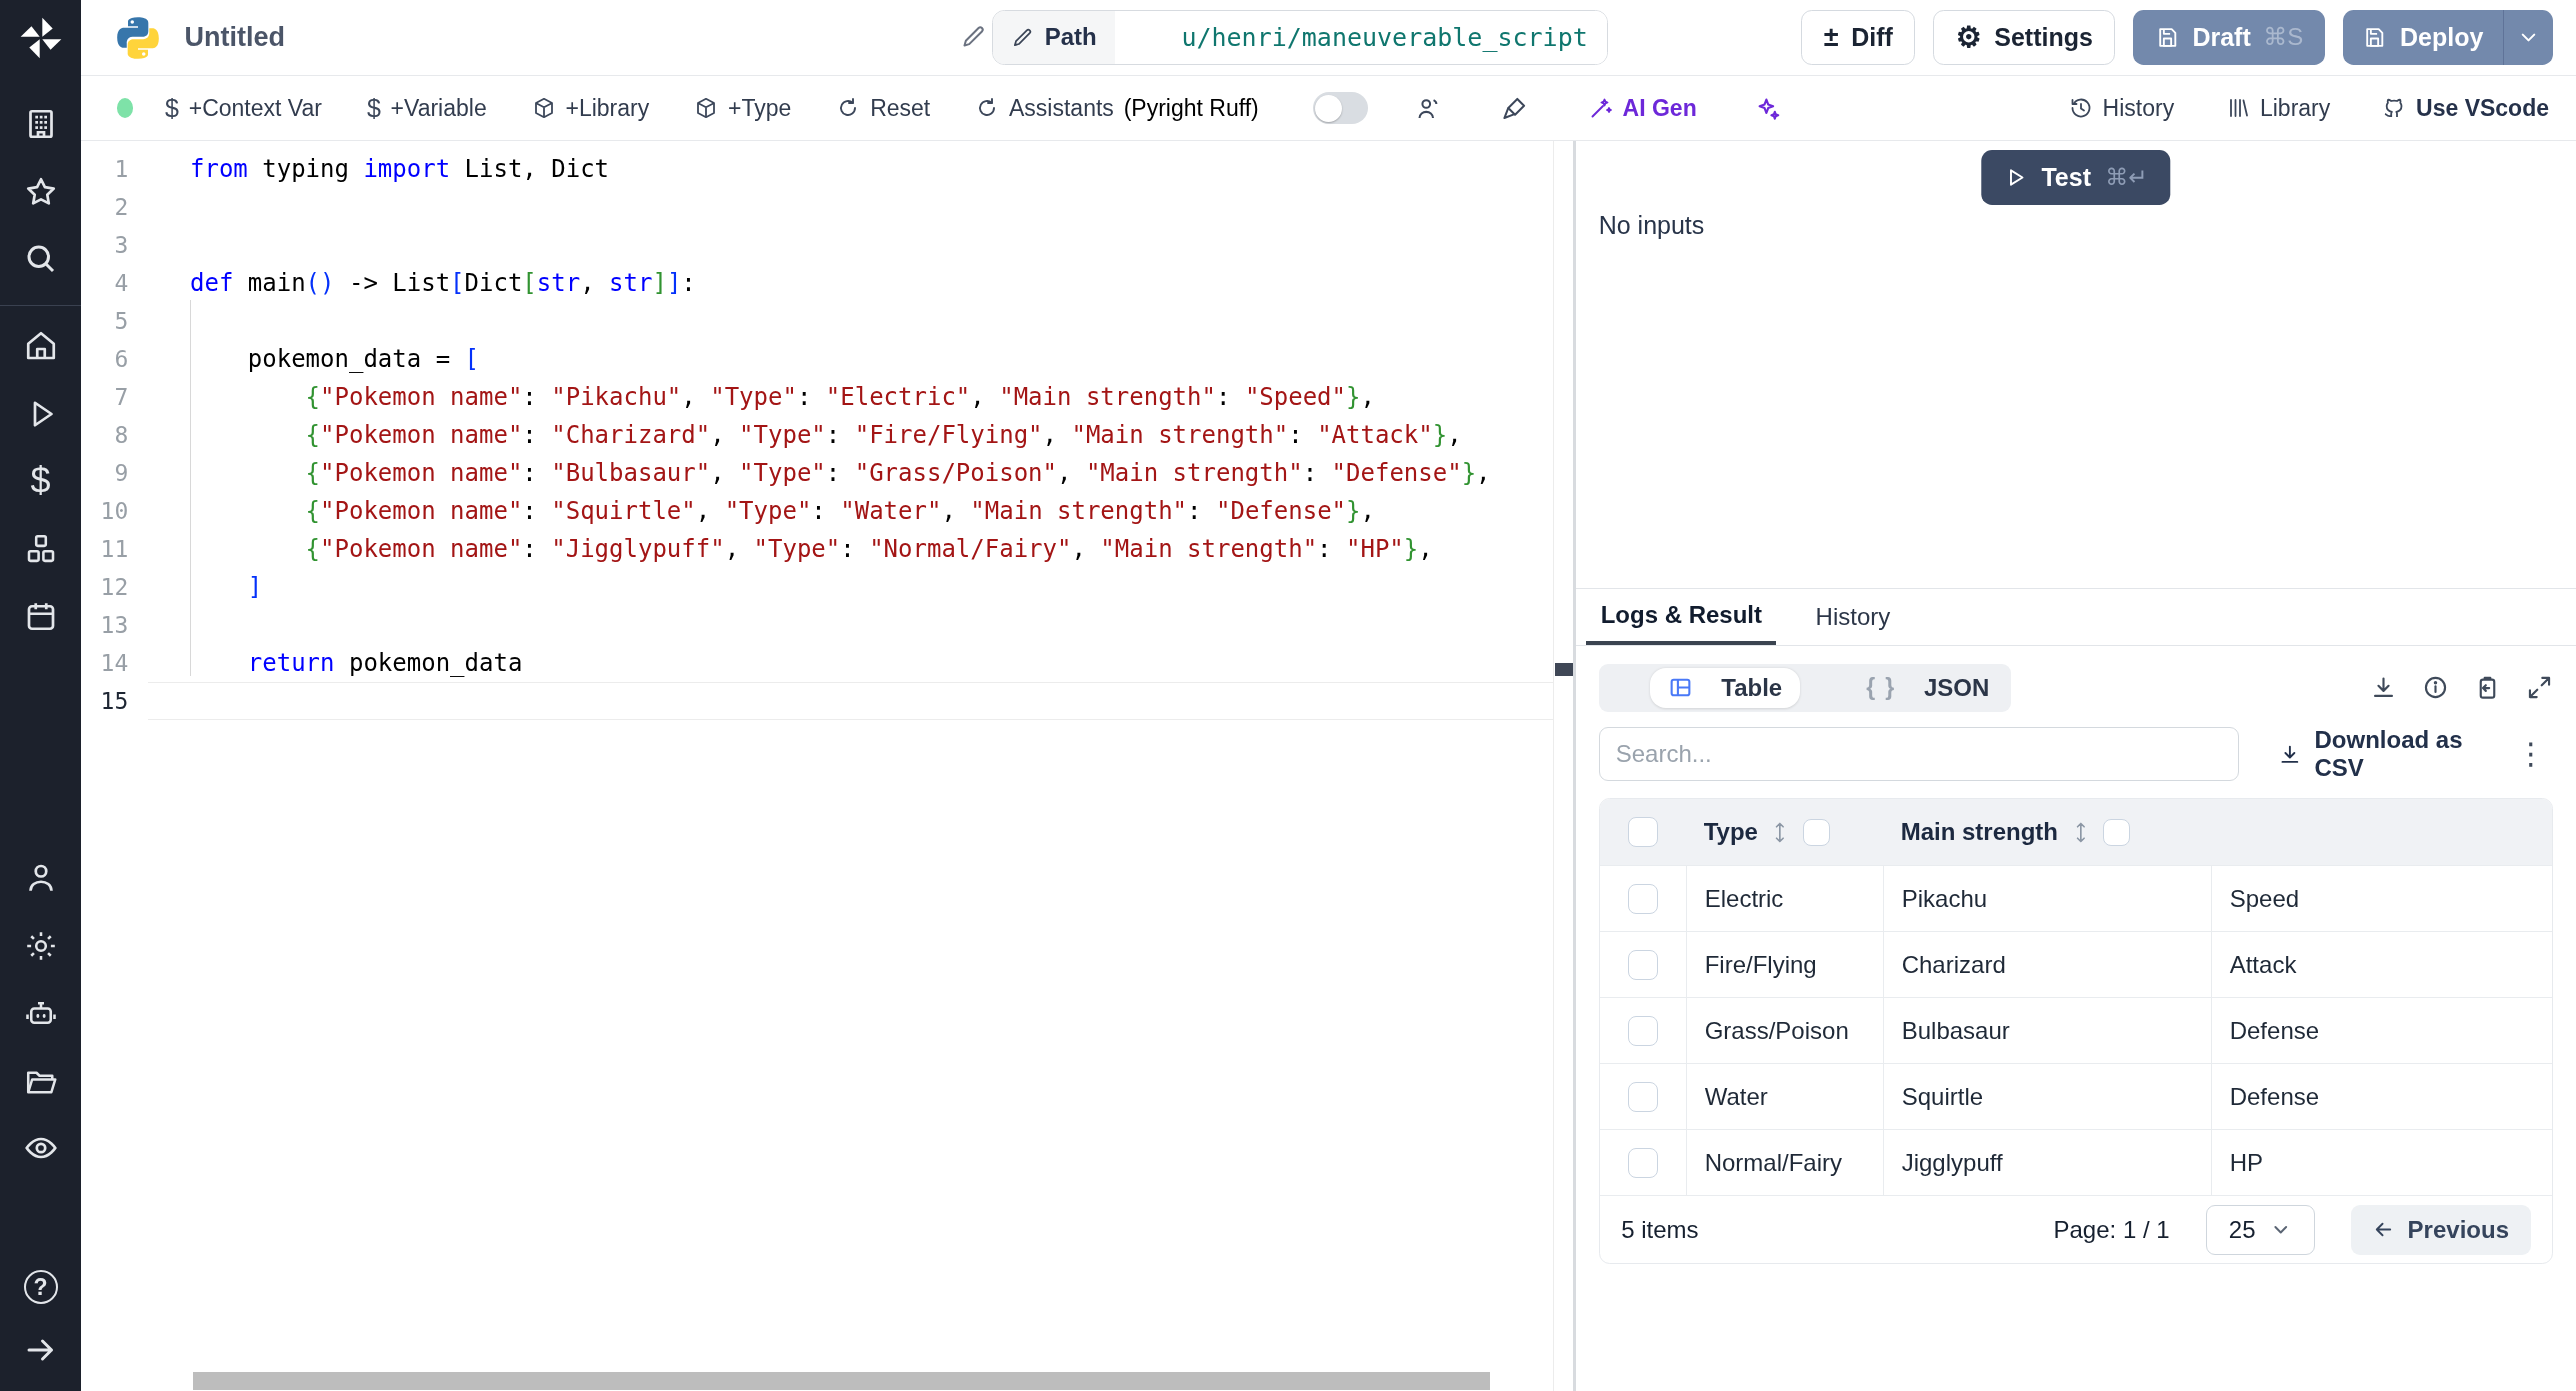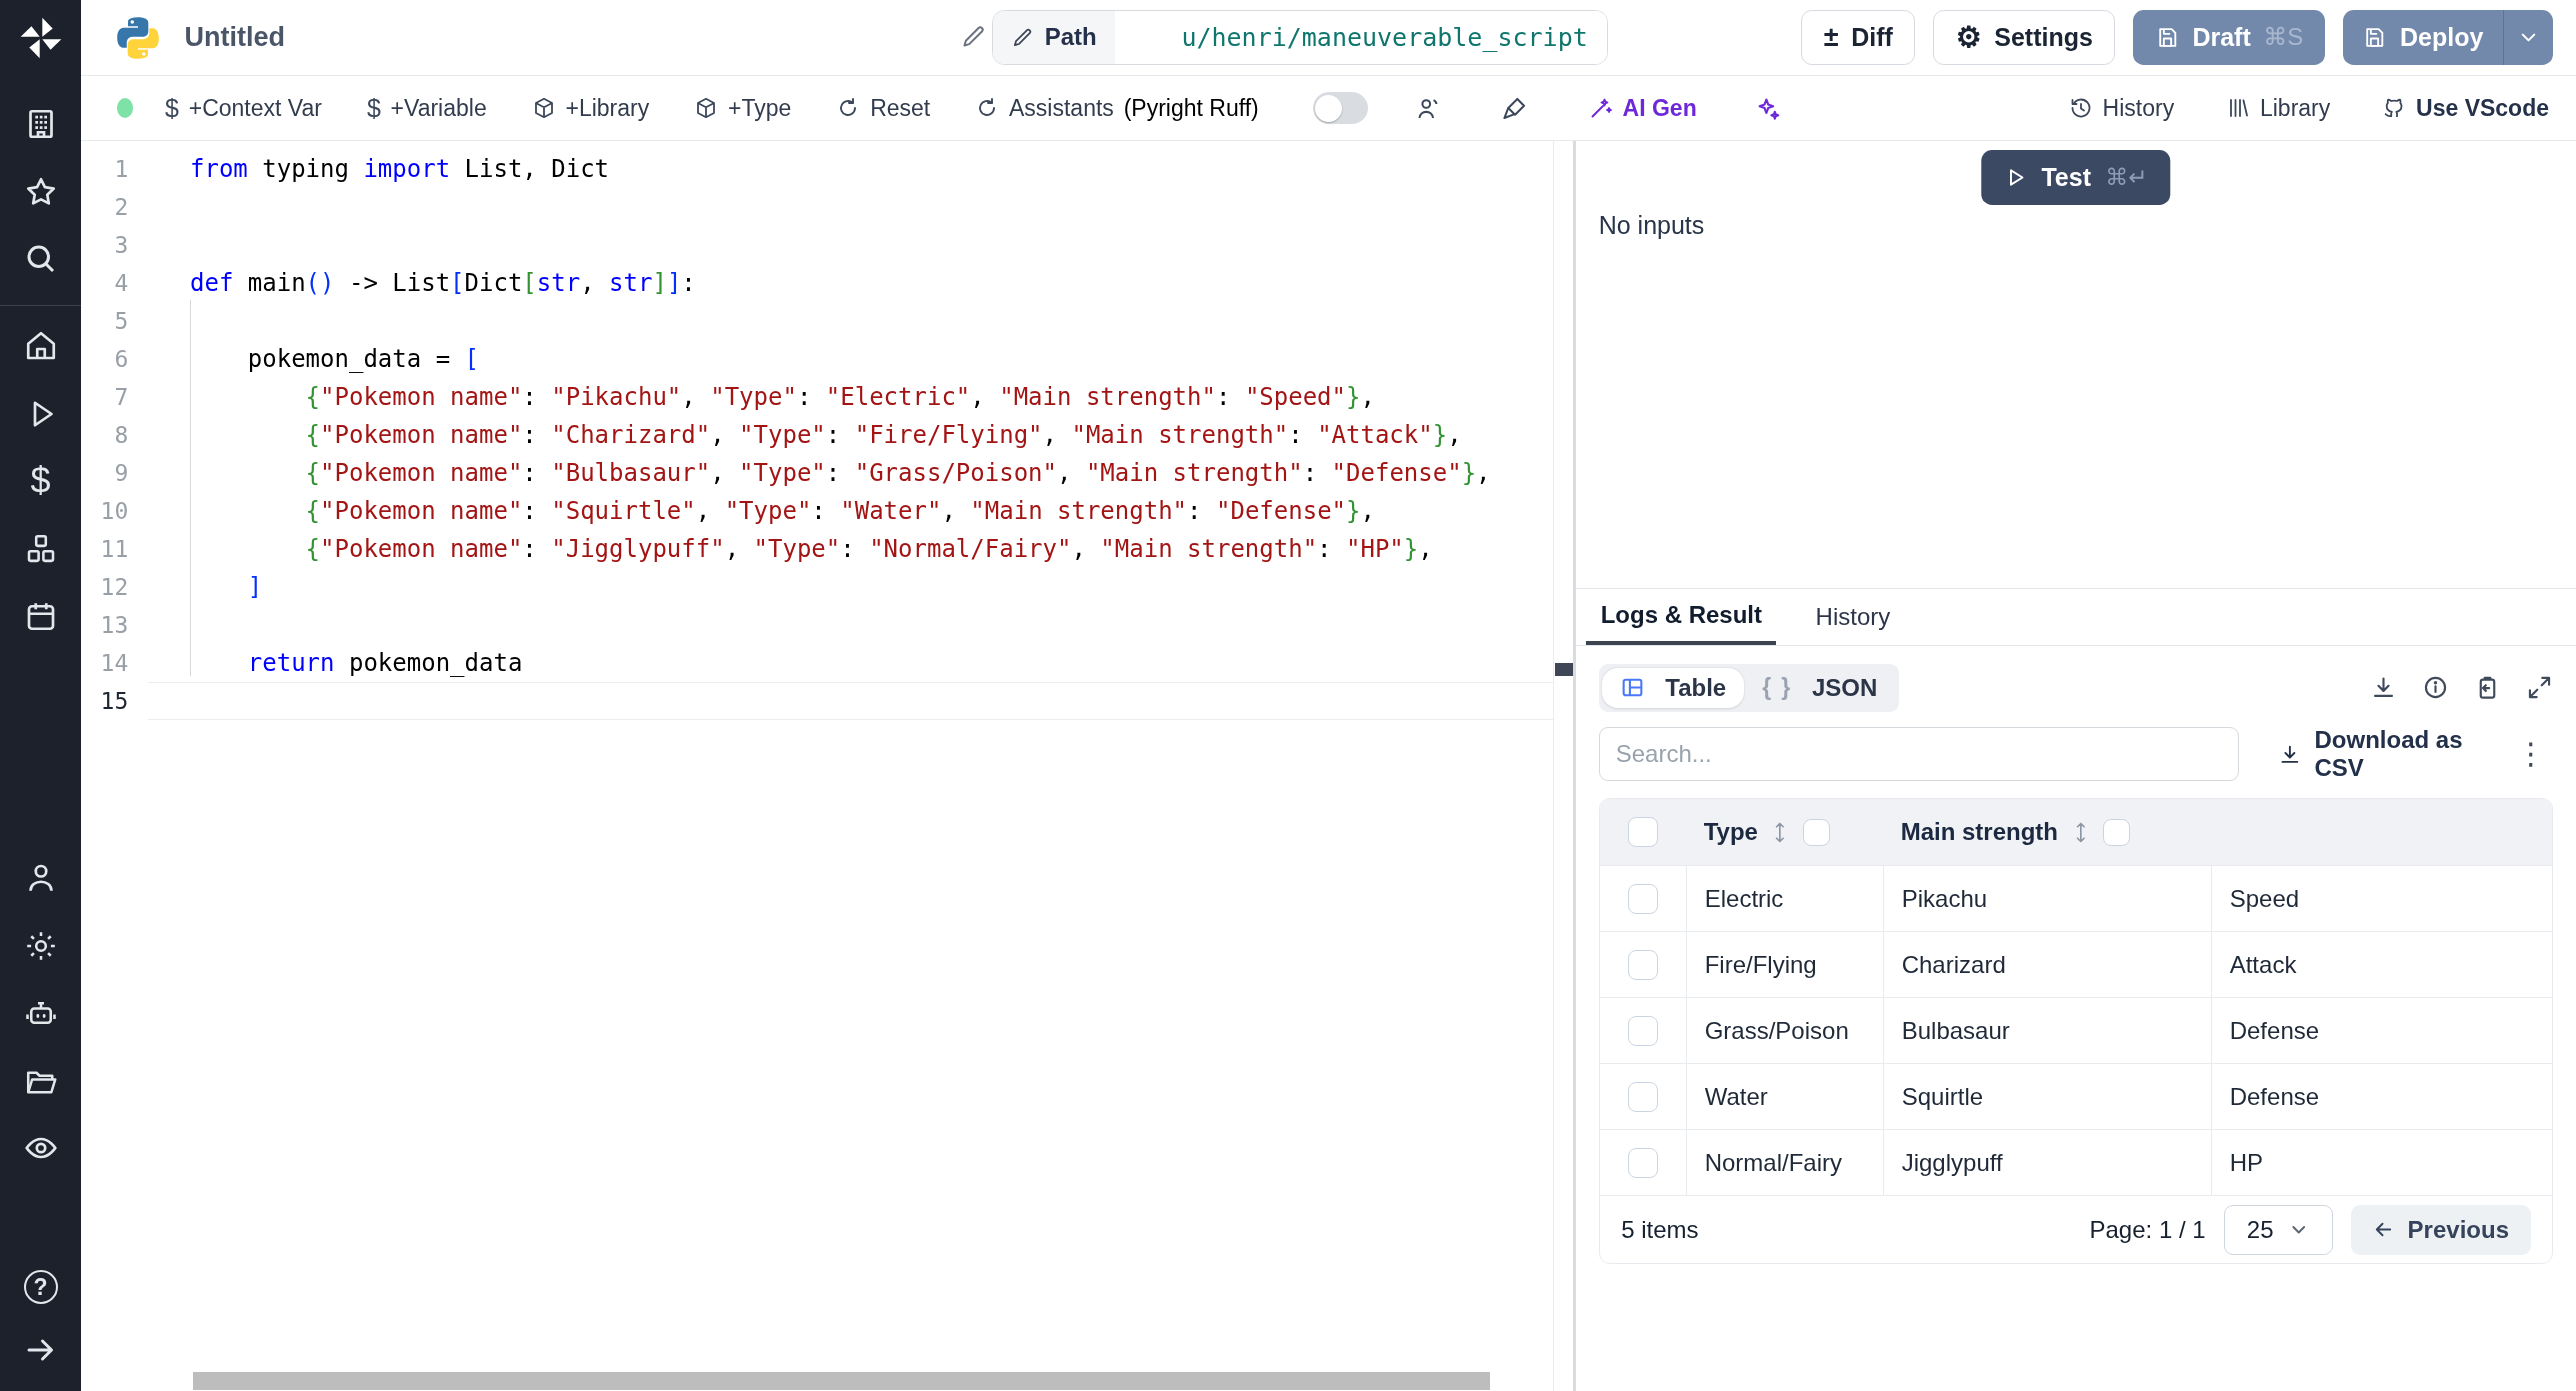--- a/index.html
+++ b/index.html
@@ -101,21 +101,21 @@
   .test-shortcut { color:#8e9cb5; font-weight:400; font-size:23px; }
   .no-inputs { position:absolute; left:23px; top:70px; font-size:25px; color:#283449; }
 
   .result-section { flex:1; border-top:0.9px solid #e2e5e9; display:flex; flex-direction:column; min-height:0; }
   .tabs-row { height:57px; border-bottom:0.9px solid #e2e5e9; display:flex; align-items:stretch; padding-left:10.7px; gap:25px; flex-shrink:0; }
   .tab { display:flex; align-items:center; padding:0 14.3px; font-size:24px; color:#2c3648; cursor:pointer; }
   .tab.active { font-weight:700; color:#111c2e; border-bottom:4.5px solid #3b4450; }
   .result-body { padding:18px 23px 0 23px; flex:1; min-height:0; }
   .controls-row { display:flex; align-items:center; justify-content:space-between; }
   .segmented { background:#eef0f3; border-radius:9px; padding:3.6px; display:flex; }
-  .seg { display:flex; align-items:center; gap:20px; padding:6.3px 18px; font-size:24px; font-weight:600; color:#2b3547; border-radius:16px; cursor:pointer; }
+  .seg { display:flex; align-items:center; gap:28px; padding:6.3px 18px; font-size:24px; font-weight:600; color:#2b3547; border-radius:16px; cursor:pointer;margin-left:48px; }
   .seg.active { background:#fff; box-shadow:0 0.9px 2.7px rgba(0,0,0,.12); }
   .seg svg { width:25px; height:25px; }
   .seg .tbl-ic { color:#4a79f7; }
   .braces { color:#9aa3af; font-weight:700; font-size:23px; letter-spacing:1.8px; }
   .result-icons { display:flex; align-items:center; gap:25px; color:#3f4a5a; }
   .result-icons svg { width:27px; height:27px; cursor:pointer; }
   .search-row { display:flex; align-items:center; margin-top:14.3px; }
   .search-input { width:670px; height:54px; border:1.3px solid #d4d9de; border-radius:9px; padding:0 16px;
     font-size:24px; color:#1f2937; outline:none; font-family:"Liberation Sans", sans-serif; }
   .search-input::placeholder { color:#9aa3ad; }
@@ -130,21 +130,21 @@
   .hcell.first { justify-content:center; padding-left:0; }
   .cbx { width:30px; height:30px; border:1.8px solid #cbd5e1; border-radius:8px; background:#fff; display:inline-block; cursor:pointer; flex-shrink:0; }
   .cbx.small { width:27px; height:27px; }
   .sort-ic { color:#8c97a5; display:flex; }
   .sort-ic svg { width:19.7px; height:23px; }
   .trow { border-top:0.9px solid #e9ecef; background:#fff; }
   .tcell { display:flex; align-items:center; padding-left:18px; font-size:24px; color:#1f2937; border-left:0.9px solid #e9ecef; }
   .tcell.cb-cell { justify-content:center; padding-left:0; border-left:none; }
   .tfoot { border-top:0.9px solid #e9ecef; height:68px; display:flex; align-items:center; justify-content:space-between; padding:0 21.5px; }
   .items-count { font-size:24px; color:#16202f; }
-  .foot-right { display:flex; align-items:center; gap:18px; }
+  .foot-right { display:flex; align-items:center; gap:36px; }
   .page-label { font-size:24px; color:#16202f; }
   .page-size { width:109px; height:50px; border:1.3px solid #cfd6dd; border-radius:9px; background:#fff;
     display:flex; align-items:center; justify-content:center; gap:14.3px; font-size:24px; color:#16202f; cursor:pointer; }
   .page-size svg { width:21.5px; height:21.5px; color:#5b6574; }
   .prev-btn { height:50px; background:#eef1f4; border-radius:9px; display:flex; align-items:center; gap:12.5px;
     padding:0 21.5px; font-size:24px; font-weight:600; color:#35445c; cursor:pointer; }
   .prev-btn svg { width:23px; height:23px; }
 </style>
 </head>
 <body>

